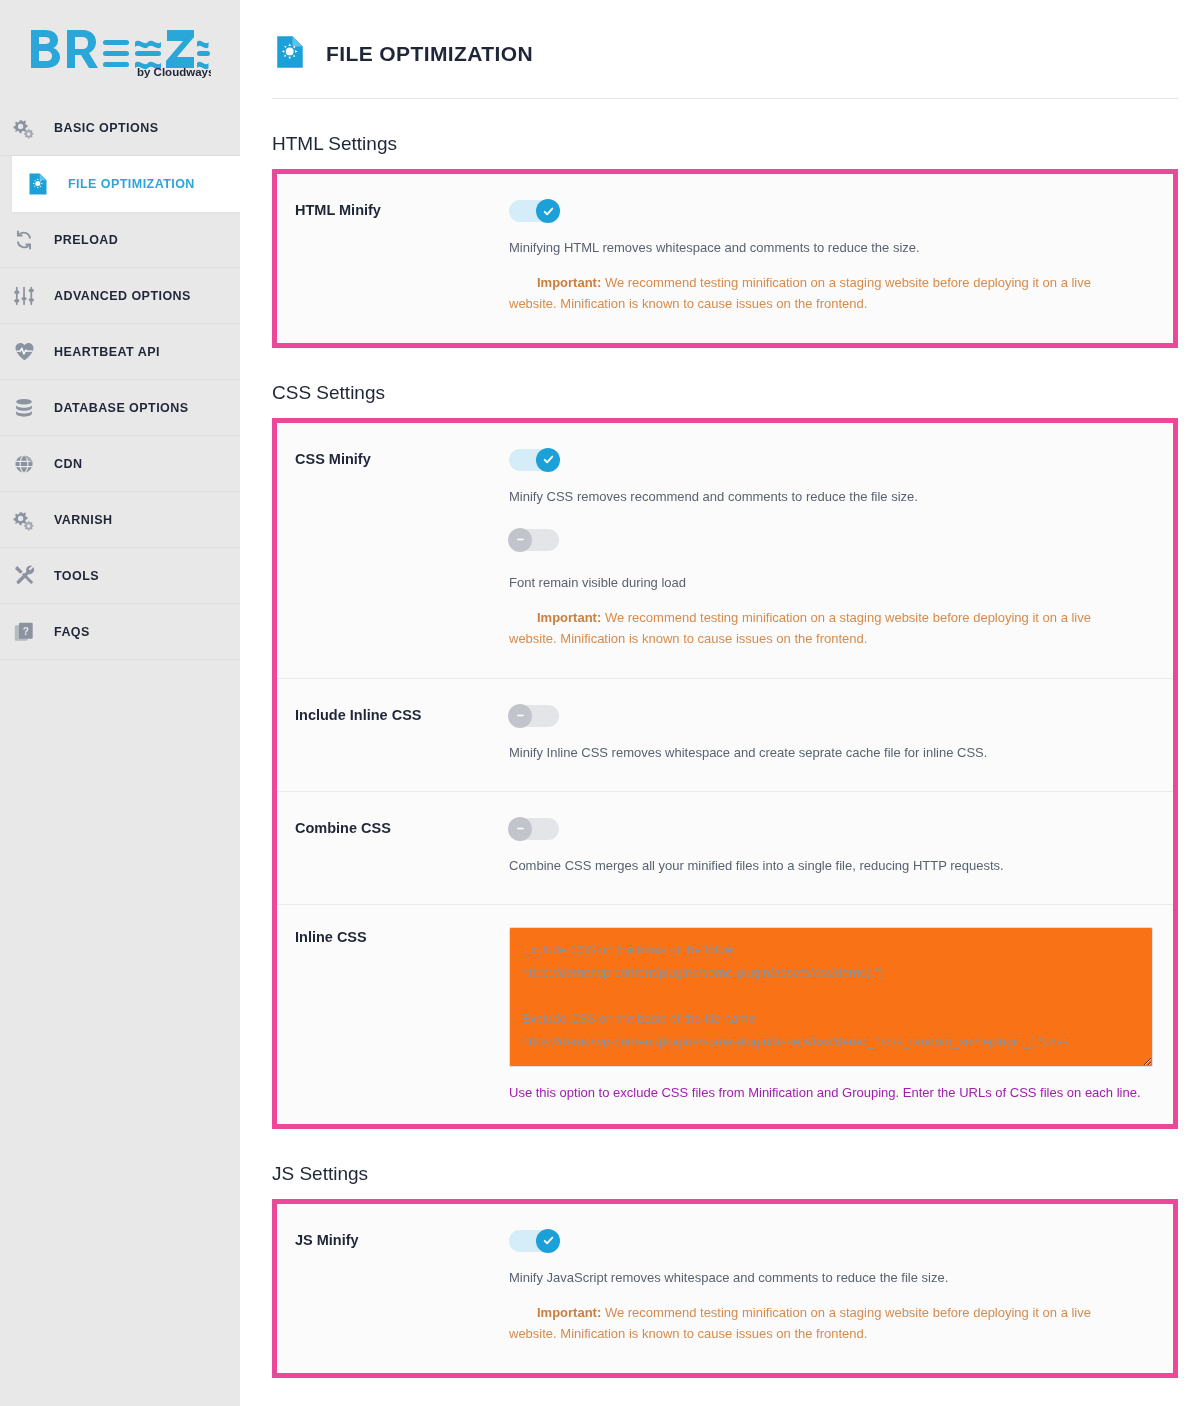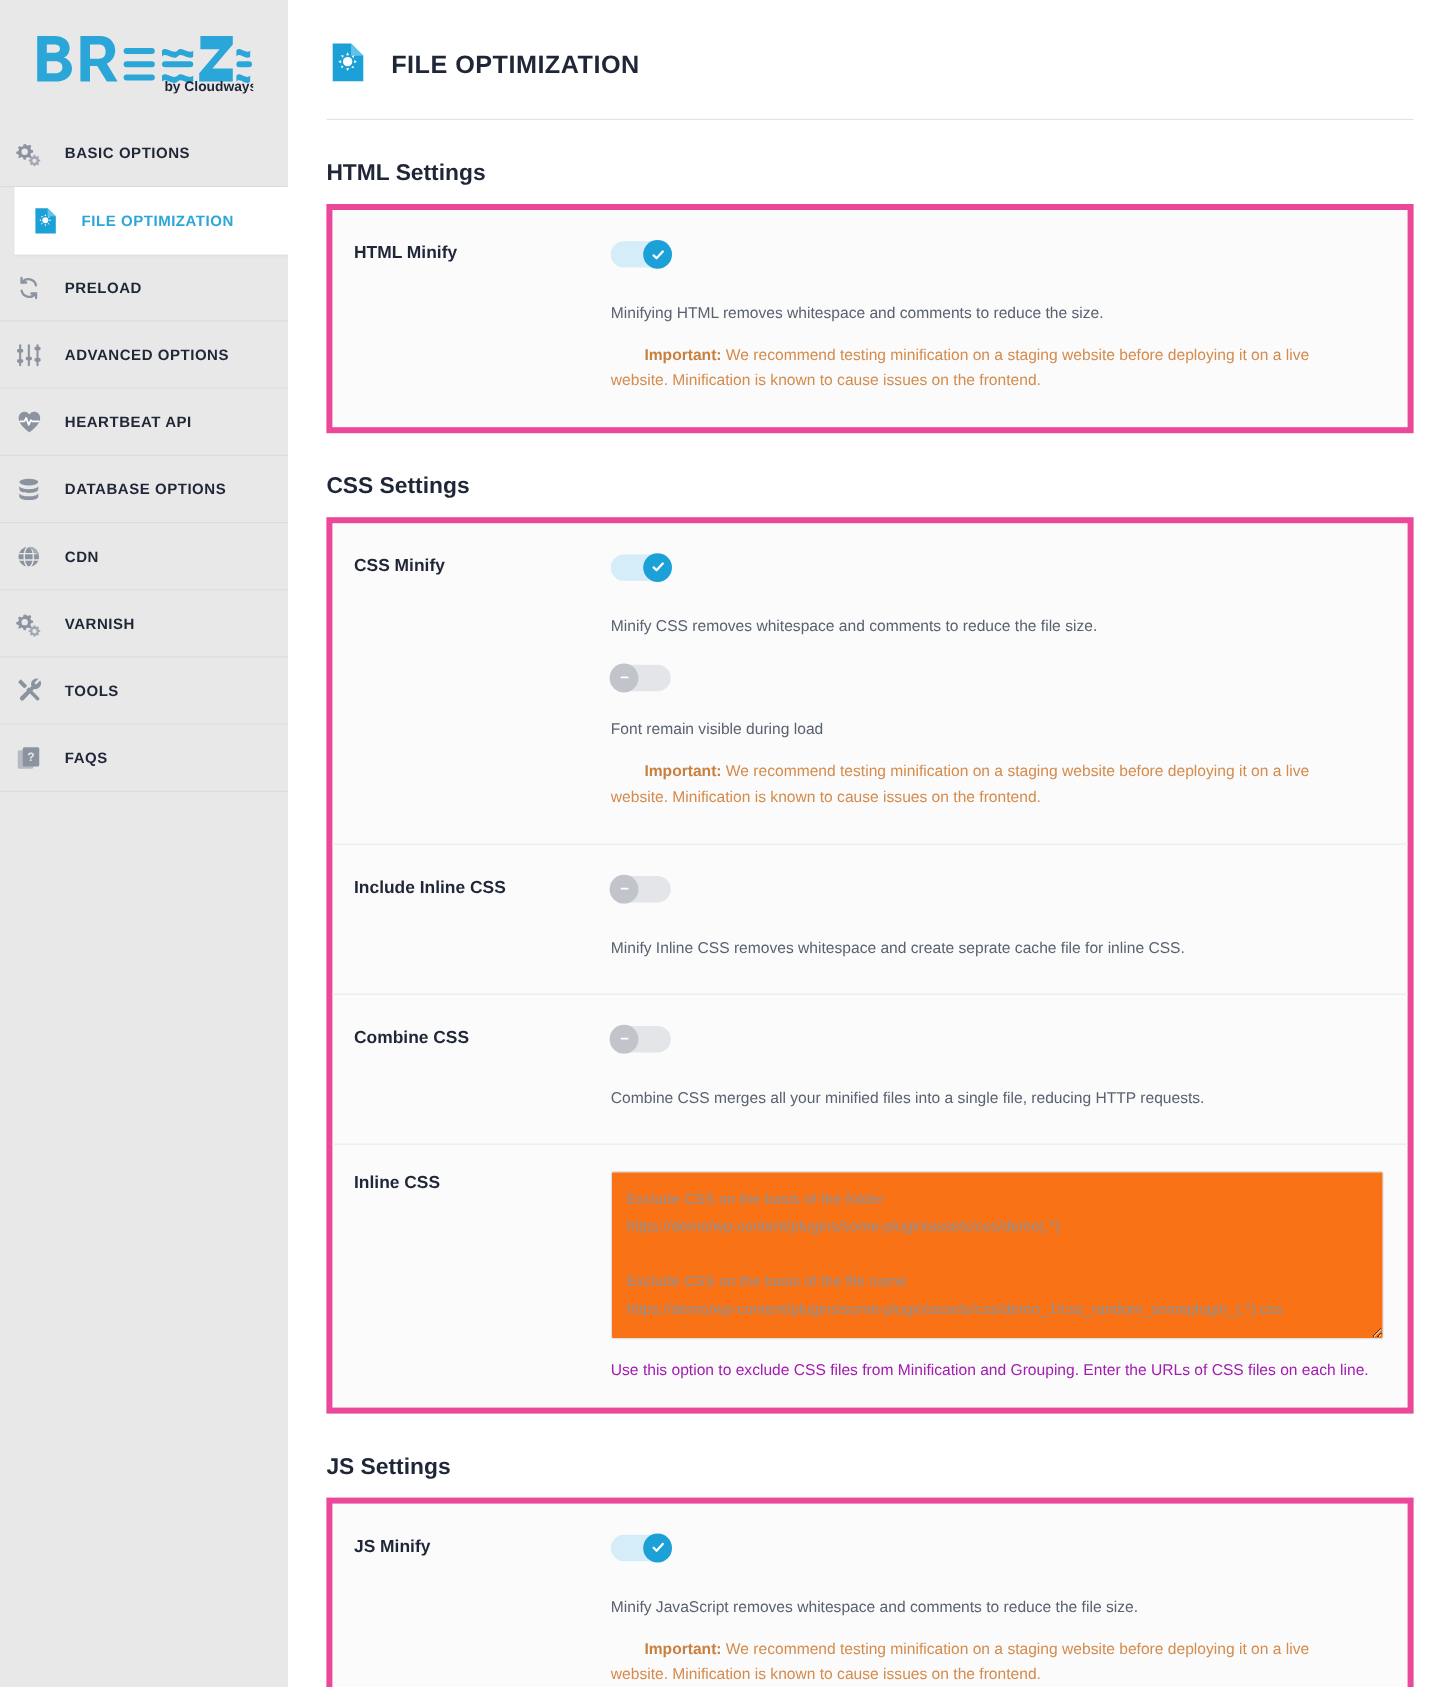--- a/index.html
+++ b/index.html
@@ -104,21 +104,21 @@
   #page-title {
     font-size: 21px;
     font-weight: bold;
     letter-spacing: 0.4px;
     color: #1f2637;
     text-transform: uppercase;
   }
 
   .section-title {
     font-size: 19px;
-    font-weight: bold;
+    font-weight: normal;
     color: #1f2637;
     margin: 34px 0 14px 0;
   }
   .panel {
     border: 5px solid #ec4899;
     background: #fbfbfc;
   }
   .setting-row {
     display: flex;
     padding: 26px 0 28px 0;
@@ -153,21 +153,21 @@
     border-radius: 50%;
     display: flex; align-items: center; justify-content: center;
   }
   .toggle.on .knob { right: -1px; background: #1ba0d7; }
   .toggle.off .knob { left: -1px; background: #c1c4ca; }
   .toggle .knob svg { display: block; }
 
   .desc {
     font-size: 13px;
     color: #5a6270;
-    margin-top: 28px;
+    margin-top: 16px;
     line-height: 1.55;
   }
   .desc.tight { margin-top: 22px; }
   .important {
     font-size: 13px;
     color: #d58b4c;
     margin-top: 15px;
     line-height: 1.6;
     max-width: 600px;
   }
@@ -395,21 +395,21 @@
     <div class="setting-row">
       <div class="setting-label">CSS Minify</div>
       <div class="setting-body">
         <span class="toggle on">
           <span class="knob">
             <svg width="13" height="13" viewBox="0 0 16 16" fill="none" stroke="#ffffff" stroke-width="2.3" stroke-linecap="round" stroke-linejoin="round">
                 <path d="M3.3 8.4l3 3 6.4-7"></path>
               </svg>
           </span>
         </span>
-        <div class="desc">Minify CSS removes whitespace and comments to reduce the file size.</div>
+        <div class="desc">Minify CSS removes recommend and comments to reduce the file size.</div>
         <div class="mid-toggle-wrap">
           <span class="toggle off">
             <span class="knob">
               <svg width="11" height="11" viewBox="0 0 16 16" fill="none" stroke="#ffffff" stroke-width="2.1" stroke-linecap="round">
                   <path d="M4.2 8h7.6"></path>
                 </svg>
             </span>
           </span>
         </div>
         <div class="desc tight">Font remain visible during load</div>

